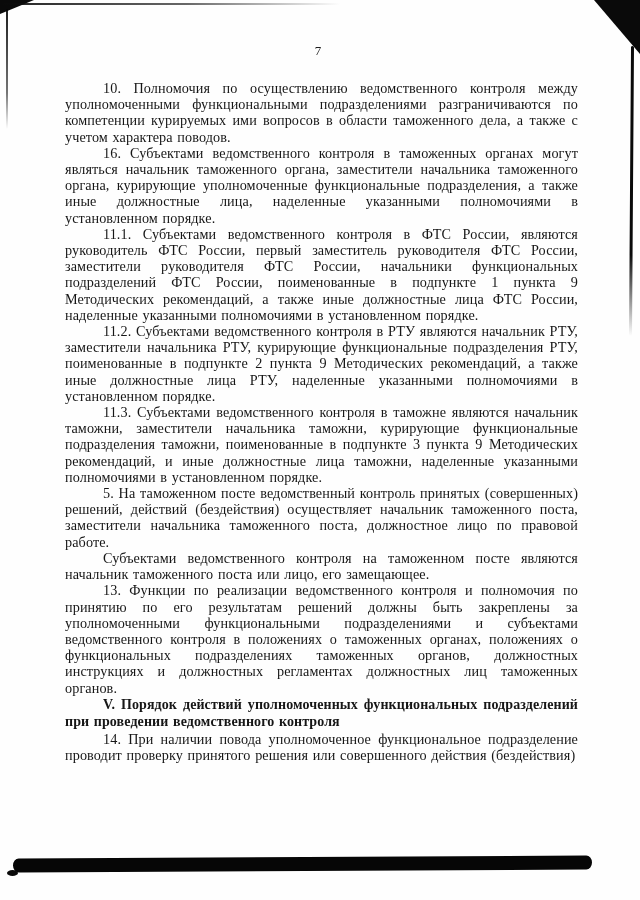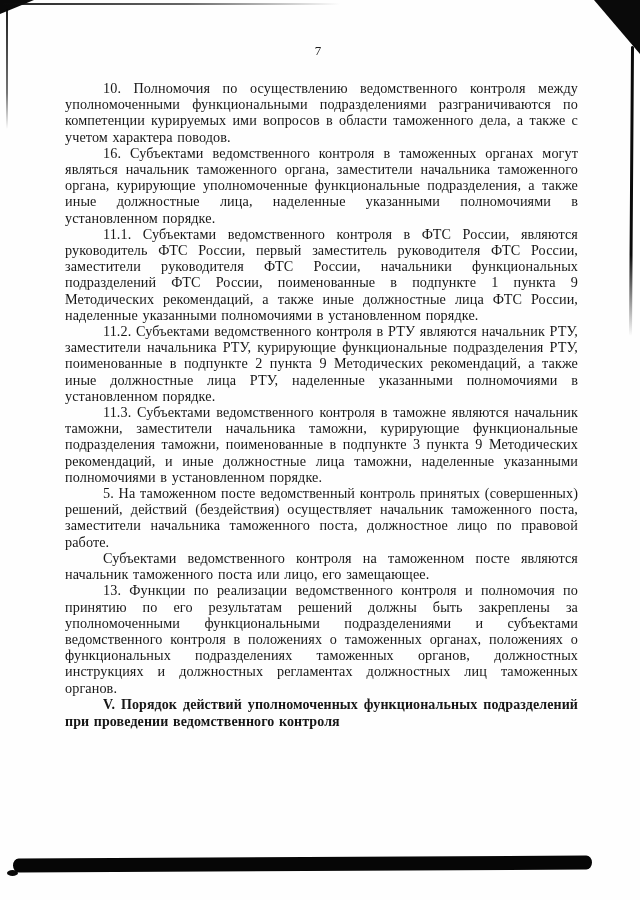--- a/index.html
+++ b/index.html
@@ -98,15 +98,16 @@
   <div class="content">
     <p>10. Полномочия по осуществлению ведомственного контроля между уполномоченными функциональными подразделениями разграничиваются по компетенции курируемых ими вопросов в области таможенного дела, а также с учетом характера поводов.</p>
     <p>16. Субъектами ведомственного контроля в таможенных органах могут являться начальник таможенного органа, заместители начальника таможенного органа, курирующие уполномоченные функциональные подразделения, а также иные должностные лица, наделенные указанными полномочиями в установленном порядке.</p>
     <p>11.1. Субъектами ведомственного контроля в ФТС России, являются руководитель ФТС России, первый заместитель руководителя ФТС России, заместители руководителя ФТС России, начальники функциональных подразделений ФТС России, поименованные в подпункте 1 пункта 9 Методических рекомендаций, а также иные должностные лица ФТС России, наделенные указанными полномочиями в установленном порядке.</p>
     <p>11.2. Субъектами ведомственного контроля в РТУ являются начальник РТУ, заместители начальника РТУ, курирующие функциональные подразделения РТУ, поименованные в подпункте 2 пункта 9 Методических рекомендаций, а также иные должностные лица РТУ, наделенные указанными полномочиями в установленном порядке.</p>
     <p>11.3. Субъектами ведомственного контроля в таможне являются начальник таможни, заместители начальника таможни, курирующие функциональные подразделения таможни, поименованные в подпункте 3 пункта 9 Методических рекомендаций, и иные должностные лица таможни, наделенные указанными полномочиями в установленном порядке.</p>
     <p>5. На таможенном посте ведомственный контроль принятых (совершенных) решений, действий (бездействия) осуществляет начальник таможенного поста, заместители начальника таможенного поста, должностное лицо по правовой работе.</p>
     <p>Субъектами ведомственного контроля на таможенном посте являются начальник таможенного поста или лицо, его замещающее.</p>
     <p>13. Функции по реализации ведомственного контроля и полномочия по принятию по его результатам решений должны быть закреплены за уполномоченными функциональными подразделениями и субъектами ведомственного контроля в положениях о таможенных органах, положениях о функциональных подразделениях таможенных органов, должностных инструкциях и должностных регламентах должностных лиц таможенных органов.</p>
     <p class="section-heading">V. Порядок действий уполномоченных функциональных подразделений при проведении ведомственного контроля</p>
+    <p>14. При наличии повода уполномоченное функциональное подразделение проводит проверку принятого решения или совершенного действия (бездействия)</p>
   </div>
 
 </div>
 
 </body></html>

